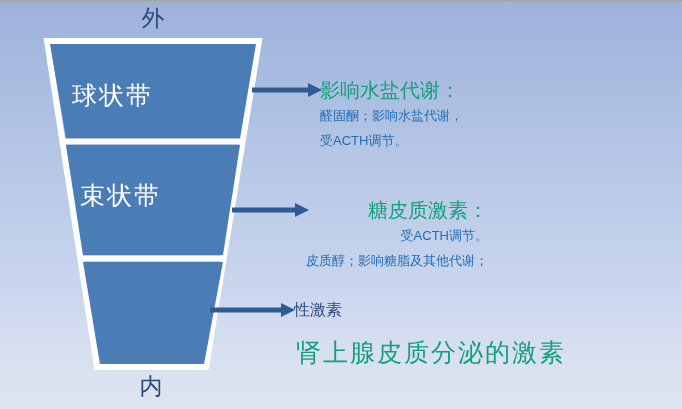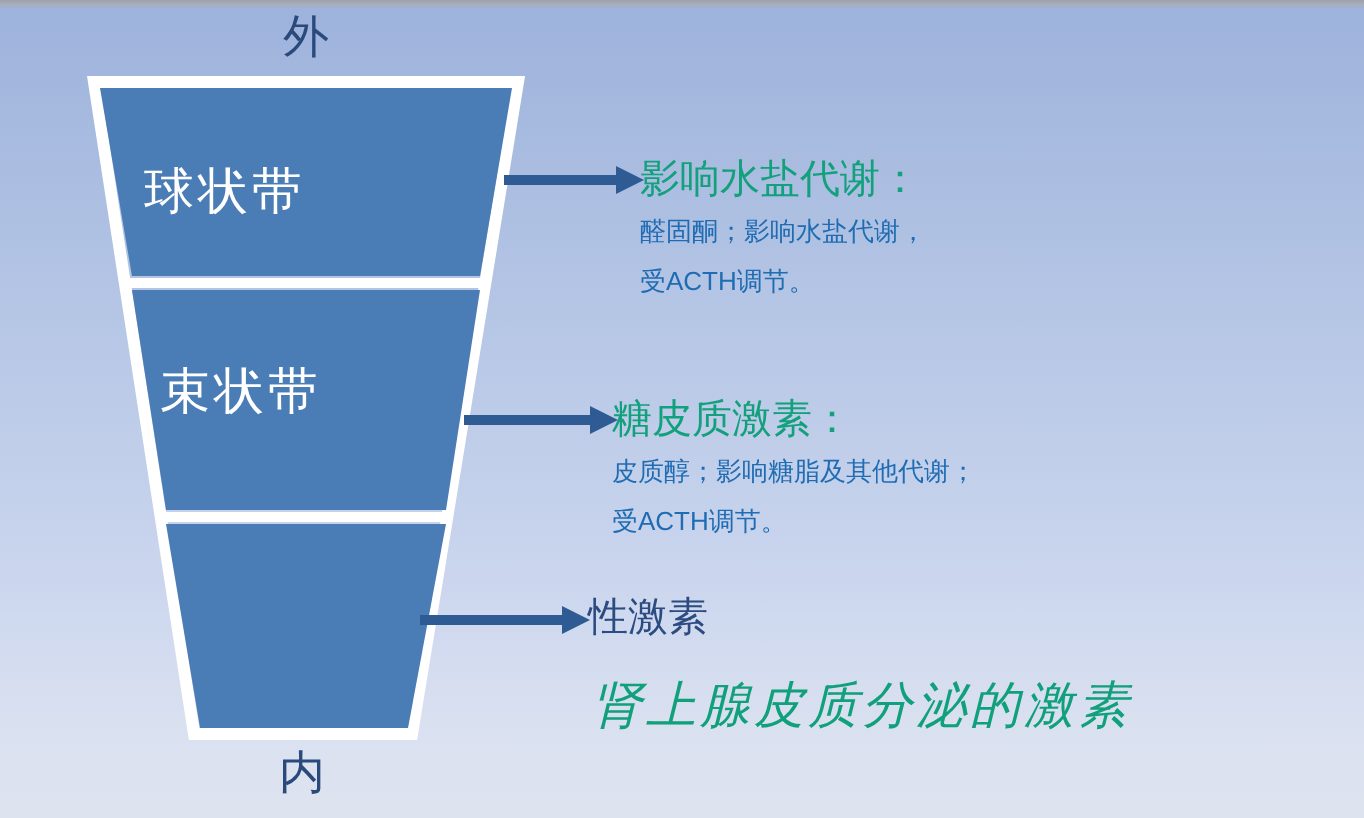--- a/index.html
+++ b/index.html
@@ -77,39 +77,38 @@
     line-height: 25px;
     font-family: "Liberation Sans", "DejaVu Sans", sans-serif;
   }
   .callout .body-line {
     color: #1f6cb3;
     font-size: 13px;
     line-height: 25px;
     font-family: "Liberation Sans", "DejaVu Sans", sans-serif;
   }
   #callout1 { left: 320px; top: 78px; }
-  #callout2 { left: 306px; top: 198px; }
+  #callout2 { left: 306px; top: 198px; text-align: right; }
   #callout3 { left: 294px; top: 297px; }
   #callout3 .head-navy {
     color: #2c4b80;
-    font-size: 20px;
+    font-size: 16px;
     line-height: 25px;
     font-family: "Liberation Sans", "DejaVu Sans", sans-serif;
   }
   
   #caption {
     position: absolute;
     left: 296px;
     top: 336px;
     color: #11a07c;
     font-size: 25px;
     letter-spacing: 2px;
     white-space: nowrap;
     font-family: "Liberation Sans", "DejaVu Sans", sans-serif;
-    font-style: italic;
   }
 </style>
 </head>
 <body>
 
 <div id="slide">
 
   <div class="topstrip"></div>
 
   <svg class="zone-svg" viewBox="0 0 682 409">
@@ -146,22 +145,22 @@
   <div class="axis-label inner">内</div>
 
   <div class="callout" id="callout1">
     <div class="head">影响水盐代谢：</div>
     <div class="body-line">醛固酮；影响水盐代谢，</div>
     <div class="body-line">受ACTH调节。</div>
   </div>
 
   <div class="callout" id="callout2">
     <div class="head">糖皮质激素：</div>
+    <div class="body-line">受ACTH调节。</div>
     <div class="body-line">皮质醇；影响糖脂及其他代谢；</div>
-    <div class="body-line">受ACTH调节。</div>
   </div>
 
   <div class="callout" id="callout3">
     <div class="head-navy">性激素</div>
   </div>
 
   <div id="caption">肾上腺皮质分泌的激素</div>
 
 </div>
 

